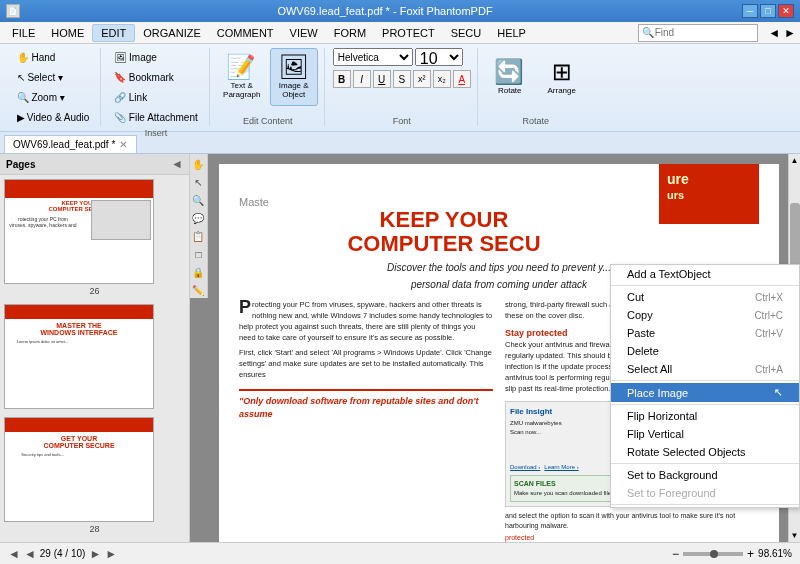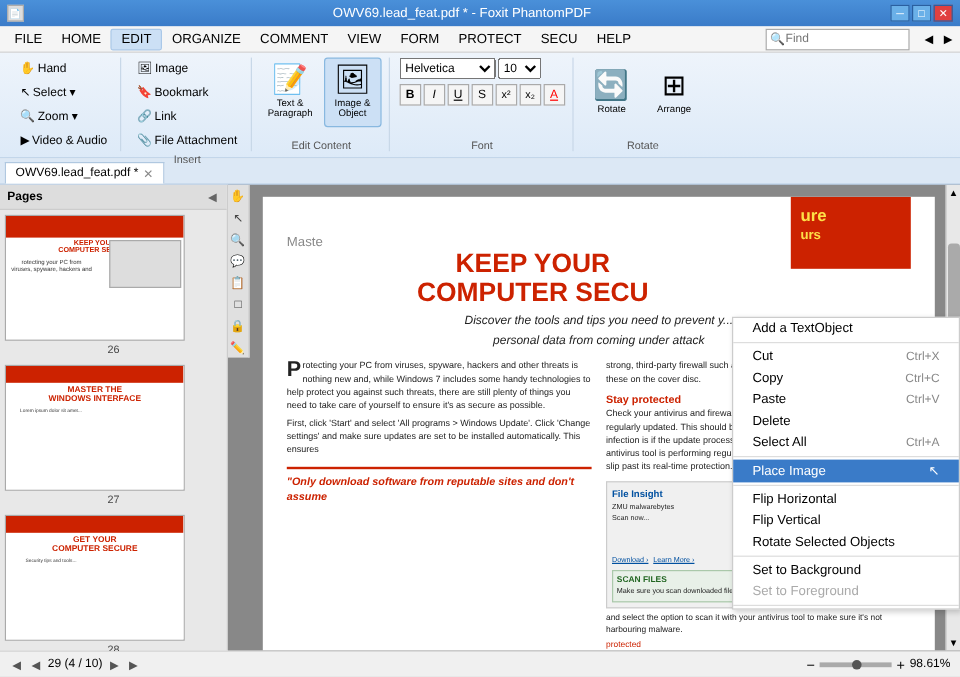--- a/index.html
+++ b/index.html
@@ -366,21 +366,21 @@
     <div class="ribbon-group-label">Edit Content</div>
   </div>
 
   <div class="ribbon-group">
     <div class="ribbon-group-content">
       <div class="ribbon-column">
         <div style="display:flex;gap:2px;">
           <select style="font-size:10px;height:18px;width:80px;">
             <option>Helvetica</option>
           </select>
-          <select style="font-size:10px;height:18px;width:36px;">
+          <select style="font-size:16px;height:18px;width:48px;">
             <option>10</option>
           </select>
         </div>
         <div style="display:flex;gap:2px;margin-top:2px;">
           <button style="font-weight:bold;font-size:10px;width:18px;height:18px;border:1px solid #aaa;background:#f5f5f5;cursor:pointer;">B</button>
           <button style="font-style:italic;font-size:10px;width:18px;height:18px;border:1px solid #aaa;background:#f5f5f5;cursor:pointer;">I</button>
           <button style="text-decoration:underline;font-size:10px;width:18px;height:18px;border:1px solid #aaa;background:#f5f5f5;cursor:pointer;">U</button>
           <button style="font-size:10px;width:18px;height:18px;border:1px solid #aaa;background:#f5f5f5;cursor:pointer;">S</button>
           <button style="font-size:9px;width:18px;height:18px;border:1px solid #aaa;background:#f5f5f5;cursor:pointer;">x²</button>
           <button style="font-size:9px;width:18px;height:18px;border:1px solid #aaa;background:#f5f5f5;cursor:pointer;">x₂</button>
@@ -439,21 +439,20 @@
       <div class="page-thumb">
         <div class="page-thumb-img">
           <div style="width:100%;height:100%;overflow:hidden;background:white;">
             <div style="background:#cc2200;height:14px;width:100%;"></div>
             <div style="padding:3px;font-size:5px;color:#333;">
               <div style="font-weight:bold;font-size:7px;color:#cc2200;">MASTER THE<br>WINDOWS INTERFACE</div>
               <div style="margin-top:3px;font-size:4px;column-count:2;">Lorem ipsum dolor sit amet...</div>
             </div>
           </div>
         </div>
-        <div class="page-num">27</div>
       </div>
 
       <div class="page-thumb">
         <div class="page-thumb-img">
           <div style="width:100%;height:100%;overflow:hidden;background:white;">
             <div style="background:#cc2200;height:14px;width:100%;"></div>
             <div style="padding:3px;font-size:5px;color:#333;">
               <div style="font-weight:bold;font-size:7px;color:#cc2200;">GET YOUR<br>COMPUTER SECURE</div>
               <div style="margin-top:3px;font-size:4px;column-count:2;">Security tips and tools...</div>
             </div>
@@ -483,21 +482,21 @@
       <div style="flex:1;width:10px;position:relative;margin:2px 0;">
         <div style="position:absolute;top:10%;width:10px;height:20%;background:#aaa;border-radius:3px;"></div>
       </div>
       <div style="font-size:8px;cursor:pointer;margin-bottom:2px;">▼</div>
     </div>
 
     <div style="margin-left:20px;margin-right:12px;height:100%;overflow:hidden;">
       <div class="pdf-page">
 
         <div style="position:absolute;top:0;right:20px;width:100px;height:60px;background:#cc2200;overflow:hidden;">
-          <div style="color:#fde047;font-size:14px;font-weight:bold;padding:8px;line-height:1.1;">ure<br><span style="font-size:11px;">urs</span></div>
+          <div style="color:#fef9c3;font-size:14px;font-weight:bold;padding:8px;line-height:1.1;">ure<br><span style="font-size:11px;">urs</span></div>
         </div>
 
         <div style="margin-right:110px;">
           <div style="text-align:left;margin-top:12px;">
             <span style="color:#888;font-size:11px;">Maste</span>
           </div>
           <div class="pdf-heading-red">KEEP YOUR</div>
           <div class="pdf-heading-red">COMPUTER SECU</div>
         </div>
 

